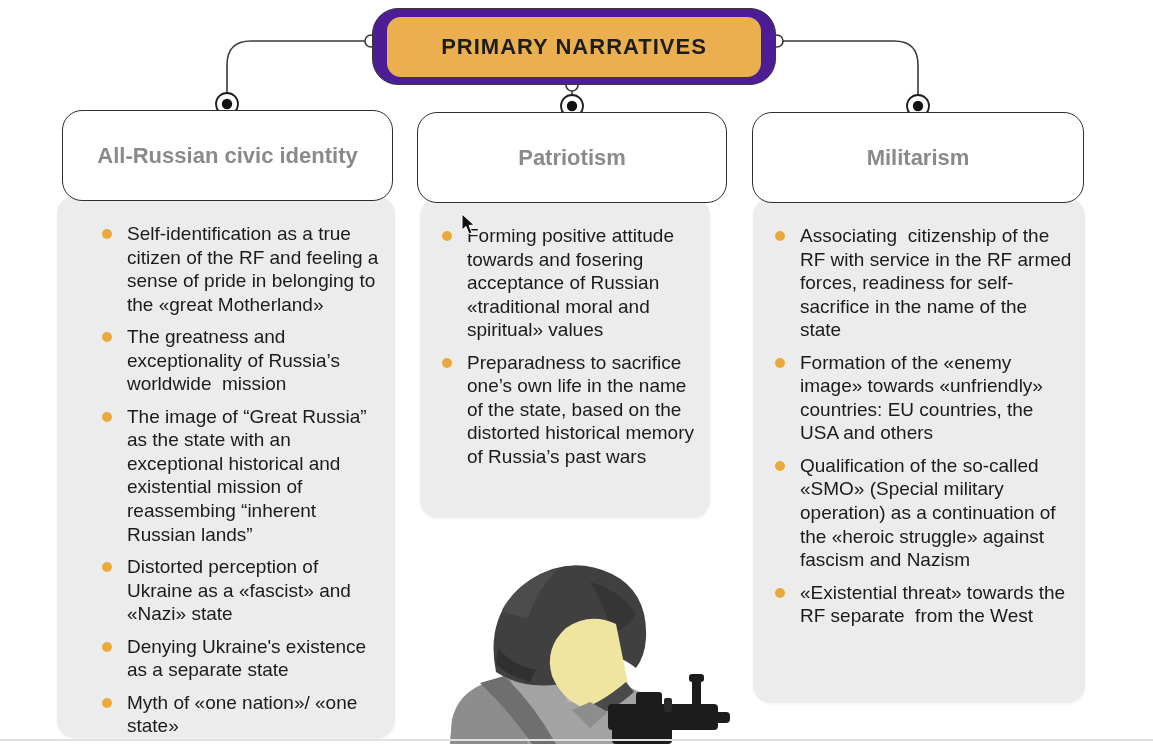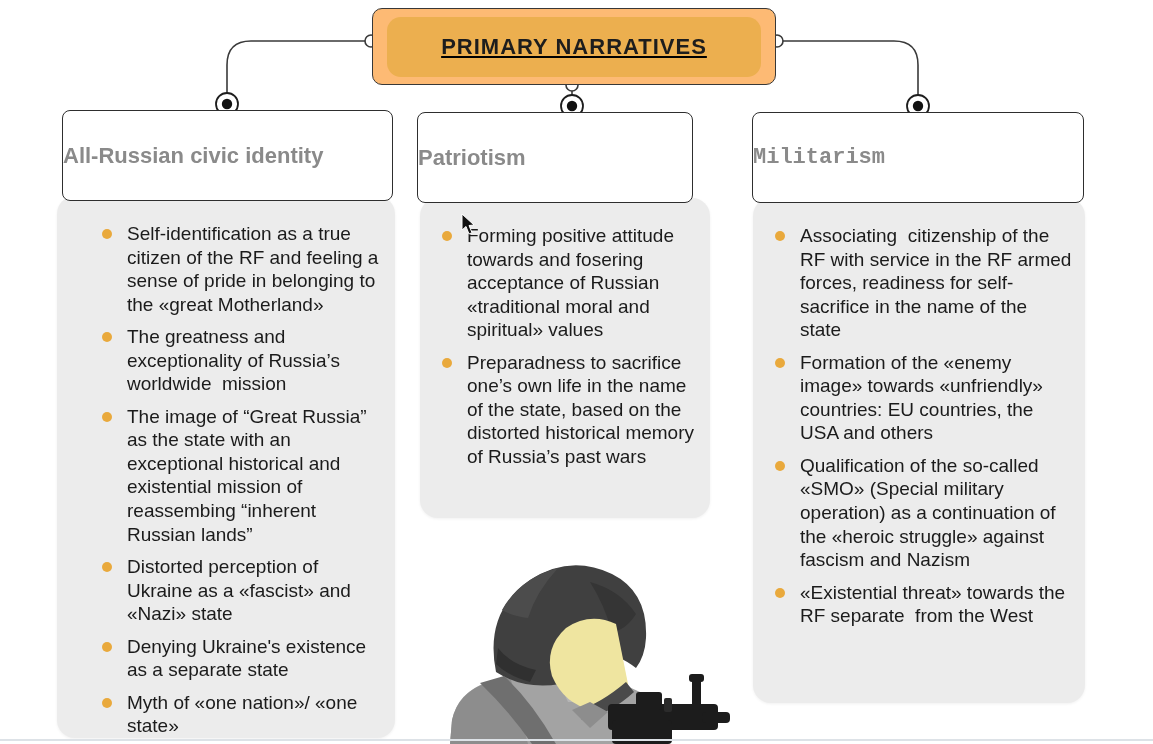--- a/index.html
+++ b/index.html
@@ -4,40 +4,40 @@
 <style>
   html,body{margin:0;padding:0;background:#fff;}
   .canvas{
     position:relative;width:1153px;height:744px;overflow:hidden;
     background:#ffffff;font-family:"Liberation Sans",sans-serif;
   }
   svg.connectors{position:absolute;left:0;top:0;pointer-events:none;}
   
   .title-outline{
     position:absolute;left:372px;top:8px;width:404px;height:77px;
-    background:#fdba74;border:1.6px solid #383838;border-radius:10px;
-    box-sizing:border-box;display:flex;align-items:center;justify-content:center;text-decoration:underline;
+    background:#4c1d95;border:1.6px solid #383838;border-radius:26px;
+    box-sizing:border-box;display:flex;align-items:center;justify-content:center;
   }
   .title-gold{
     width:374px;height:60px;background:#ECAF4F;border-radius:14px;
     display:flex;align-items:center;justify-content:center;
   }
   .title-gold span{
     font-size:22px;font-weight:bold;color:#1d1d1d;letter-spacing:1px;
   }
   
   .hdr{
-    position:absolute;background:#fff;border:1.6px solid #2e2e2e;border-radius:8px;
-    box-sizing:border-box;display:flex;align-items:center;
+    position:absolute;background:#fff;border:1.6px solid #2e2e2e;border-radius:20px;
+    box-sizing:border-box;display:flex;align-items:center;justify-content:center;
     text-align:center;z-index:3;
   }
   .hdr span{font-size:22px;font-weight:bold;color:#8a8a8a;line-height:1.18;}
   #hdr-left {left:62px; top:110px;width:331px;height:91px;}
-  #hdr-mid  {left:417px;top:112px;width:276px;height:91px;}
-  #hdr-right{left:752px;top:112px;width:332px;height:91px;font-family:Liberation Mono, monospace;}
+  #hdr-mid  {left:417px;top:112px;width:310px;height:91px;}
+  #hdr-right{left:752px;top:112px;width:332px;height:91px;}
   
   .card{
     position:absolute;background:#ececec;border-radius:18px;z-index:1;
     box-sizing:border-box;padding:26px 12px 0 20px;
     box-shadow:0 1px 3px rgba(0,0,0,0.06);
   }
   #card-left {left:57px; top:196px;width:338px;height:542px;padding-left:43px;}
   #card-mid  {left:420px;top:198px;width:290px;height:320px;}
   #card-right{left:753px;top:198px;width:332px;height:505px;}
   .bullet-row{display:flex;align-items:flex-start;margin-bottom:9px;}

